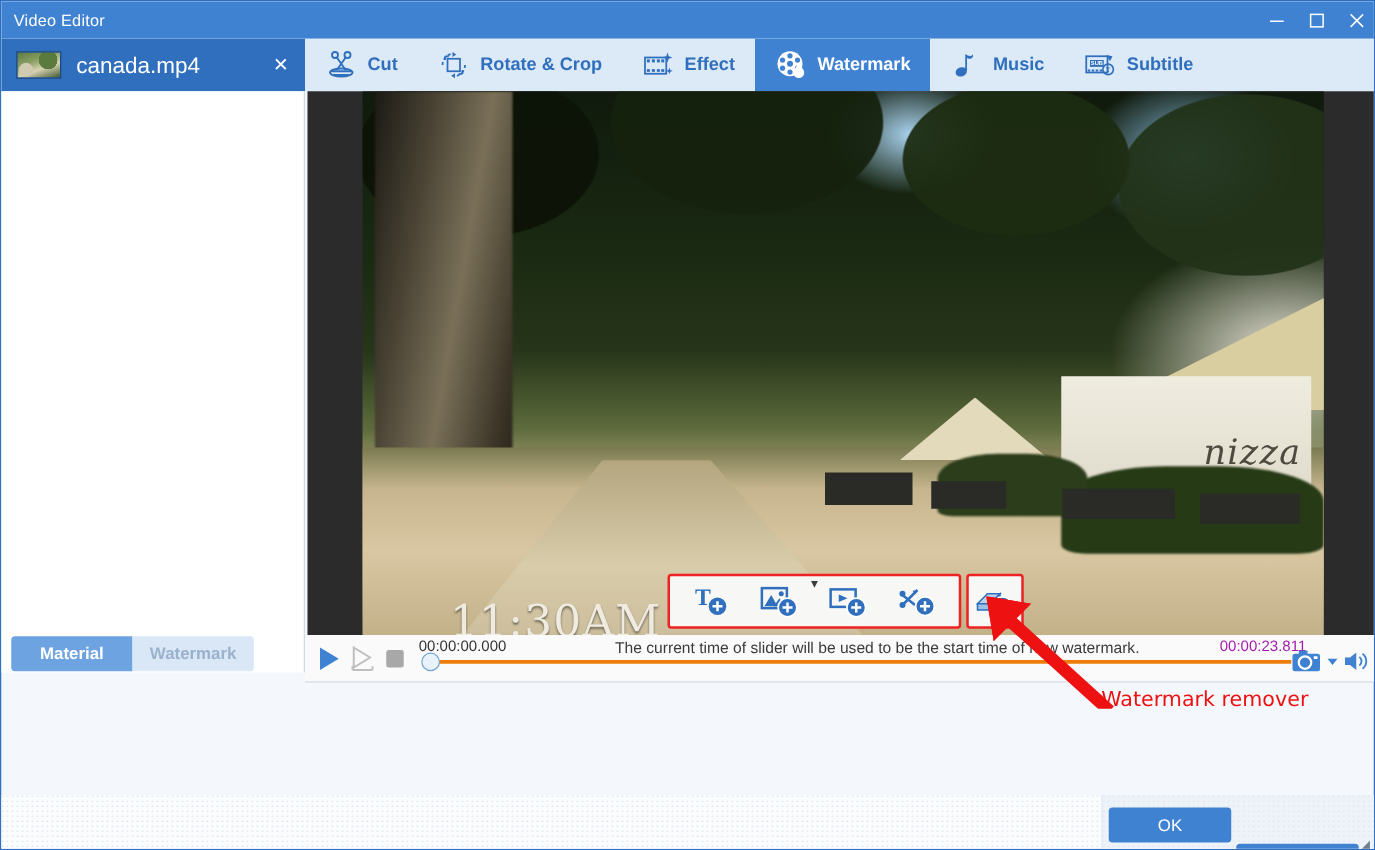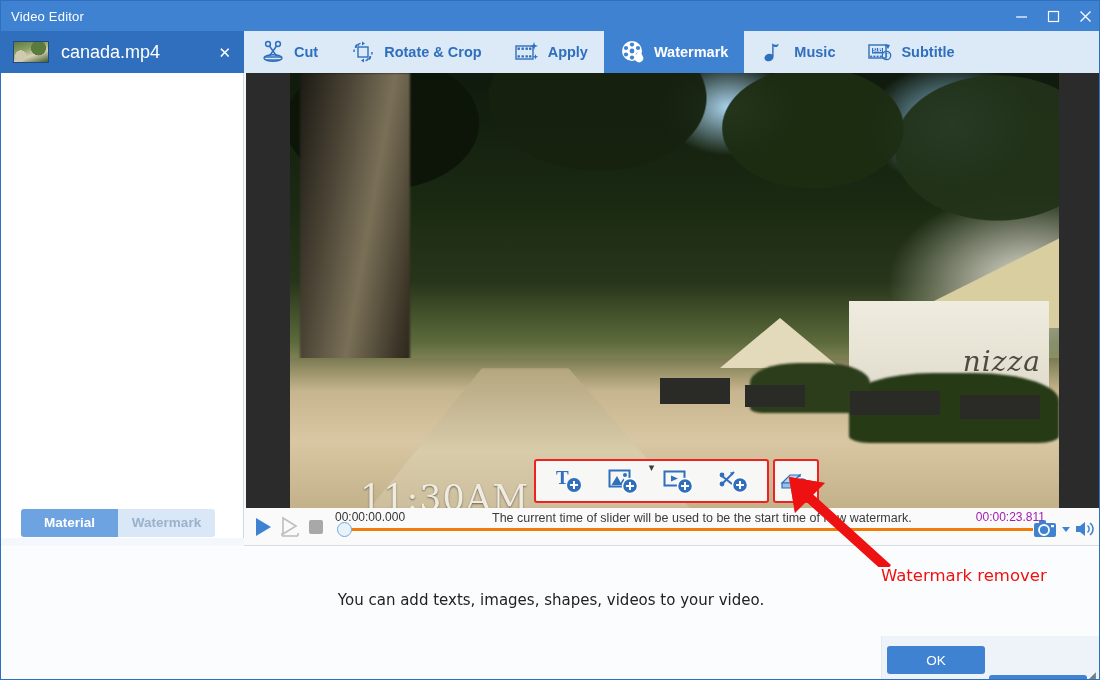--- a/index.html
+++ b/index.html
@@ -67,21 +67,21 @@
   .navtab .ic { width: 26px; height: 26px; display:block; flex: 0 0 auto; }
 
   
   .leftpanel {
     position: absolute; left: 0; top: 72px; width: 243px; height: 434px;
     background: #ffffff; border-right: 1px solid #cfd9e4;
   }
   .subtabs {
     position: absolute; left: 0; top: 506px; width: 243px; height: 31px;
     background: #ffffff; border-right: 1px solid #cfd9e4;
-    display: flex; align-items: center; padding-left: 20px;
+    display: flex; align-items: center; padding-left: 8px;
   }
   .subtab {
     width: 97px; height: 28px; display: flex; align-items: center; justify-content: center;
     font-size: 13.5px; font-weight: bold; cursor: pointer;
   }
   .subtab.sel { background: #6da3e0; color: #ffffff; border-radius: 3px 0 0 3px; }
   .subtab.unsel { background: #d9e7f7; color: #9ab2cc; border-radius: 0 3px 3px 0; }
 
   
   .preview {
@@ -201,21 +201,20 @@
     border-top: 1px solid #ffffff;
   }
   .addhint {
     position: absolute; left: 0; right: 0; top: 44px; text-align: center;
     font-size: 15px; color: #222; font-family: "DejaVu Sans", sans-serif;
   }
   .annot {
     position: absolute; left: 880px; top: 549px;
     color: #ee1111; font-size: 16.5px; font-family: "DejaVu Sans", sans-serif;
     white-space: nowrap;
-    margin-top: 16px;
   }
   .arrow { position: absolute; left: 780px; top: 476px; }
 
   
   .footer {
     position: absolute; left: 0; top: 635px; width: 1100px; height: 45px;
     background:
       radial-gradient(circle at 1px 1px, #dfe6ee 0.6px, transparent 0.7px) 0 0/4px 4px,
       #fbfcfe;
   }
@@ -319,21 +318,21 @@
             <rect x="11.5" y="8.5" width="2.4" height="2.4"></rect>
               <rect x="15" y="8.5" width="2.4" height="2.4"></rect>
             <rect x="3.5" y="16.3" width="2.4" height="2.2"></rect>
               <rect x="7.5" y="16.3" width="2.4" height="2.2"></rect>
             <rect x="11.5" y="16.3" width="2.4" height="2.2"></rect>
               <rect x="15" y="16.3" width="2.4" height="2.2"></rect>
           </g>
           <path d="M20 3 l1 3 l3 1 l-3 1 l-1 3 l-1 -3 l-3 -1 l3 -1 z" fill="#2f6fbd"></path>
           <path d="M21.5 15 l.7 2 l2 .7 l-2 .7 l-.7 2 l-.7 -2 l-2 -.7 l2 -.7 z" fill="#2f6fbd"></path>
         </svg>
-        <span>Apply</span>
+        <span>Effect</span>
       </div>
 
       <div class="navtab active">
         <svg class="ic" viewBox="0 0 26 26">
           <circle cx="12" cy="12" r="10" fill="#ffffff"></circle>
           <g fill="#3f82d2">
             <circle cx="12" cy="12" r="2.4"></circle>
             <circle cx="12" cy="5.6" r="2.1"></circle>
               <circle cx="18" cy="9" r="2.1"></circle>
             <circle cx="18" cy="15.5" r="2.1"></circle>
@@ -508,23 +507,20 @@
         <path d="M1 3 L5 8 L9 3 Z" fill="#3f82d2"></path>
       </svg>
       <svg width="20" height="18" viewBox="0 0 20 18">
         <path d="M1 6 h4 L10 2 v14 L5 12 H1 Z" fill="#3f82d2"></path>
         <path d="M12.5 5.5 a4.5 4.5 0 0 1 0 7" fill="none" stroke="#3f82d2" stroke-width="1.5"></path>
         <path d="M15 3 a7.5 7.5 0 0 1 0 12" fill="none" stroke="#3f82d2" stroke-width="1.5"></path>
       </svg>
     </div>
   </div>
 
-  <div class="lower">
-    <div class="addhint">You can add texts, images, shapes, videos to your video.</div>
-  </div>
 
   <svg class="arrow" width="120" height="90" viewBox="0 0 120 90">
     <path d="M110 88 L24 10 L44 6 L8 0 L14 36 L20 20 L104 96 Z" fill="#ee1111"></path>
     <path d="M8 0 L14 36 L44 6 Z" fill="#ee1111"></path>
   </svg>
   <div class="annot">Watermark remover</div>
 
   <div class="footer">
     <div class="panel-right"></div>
     <div class="resize-grip">◢</div>

